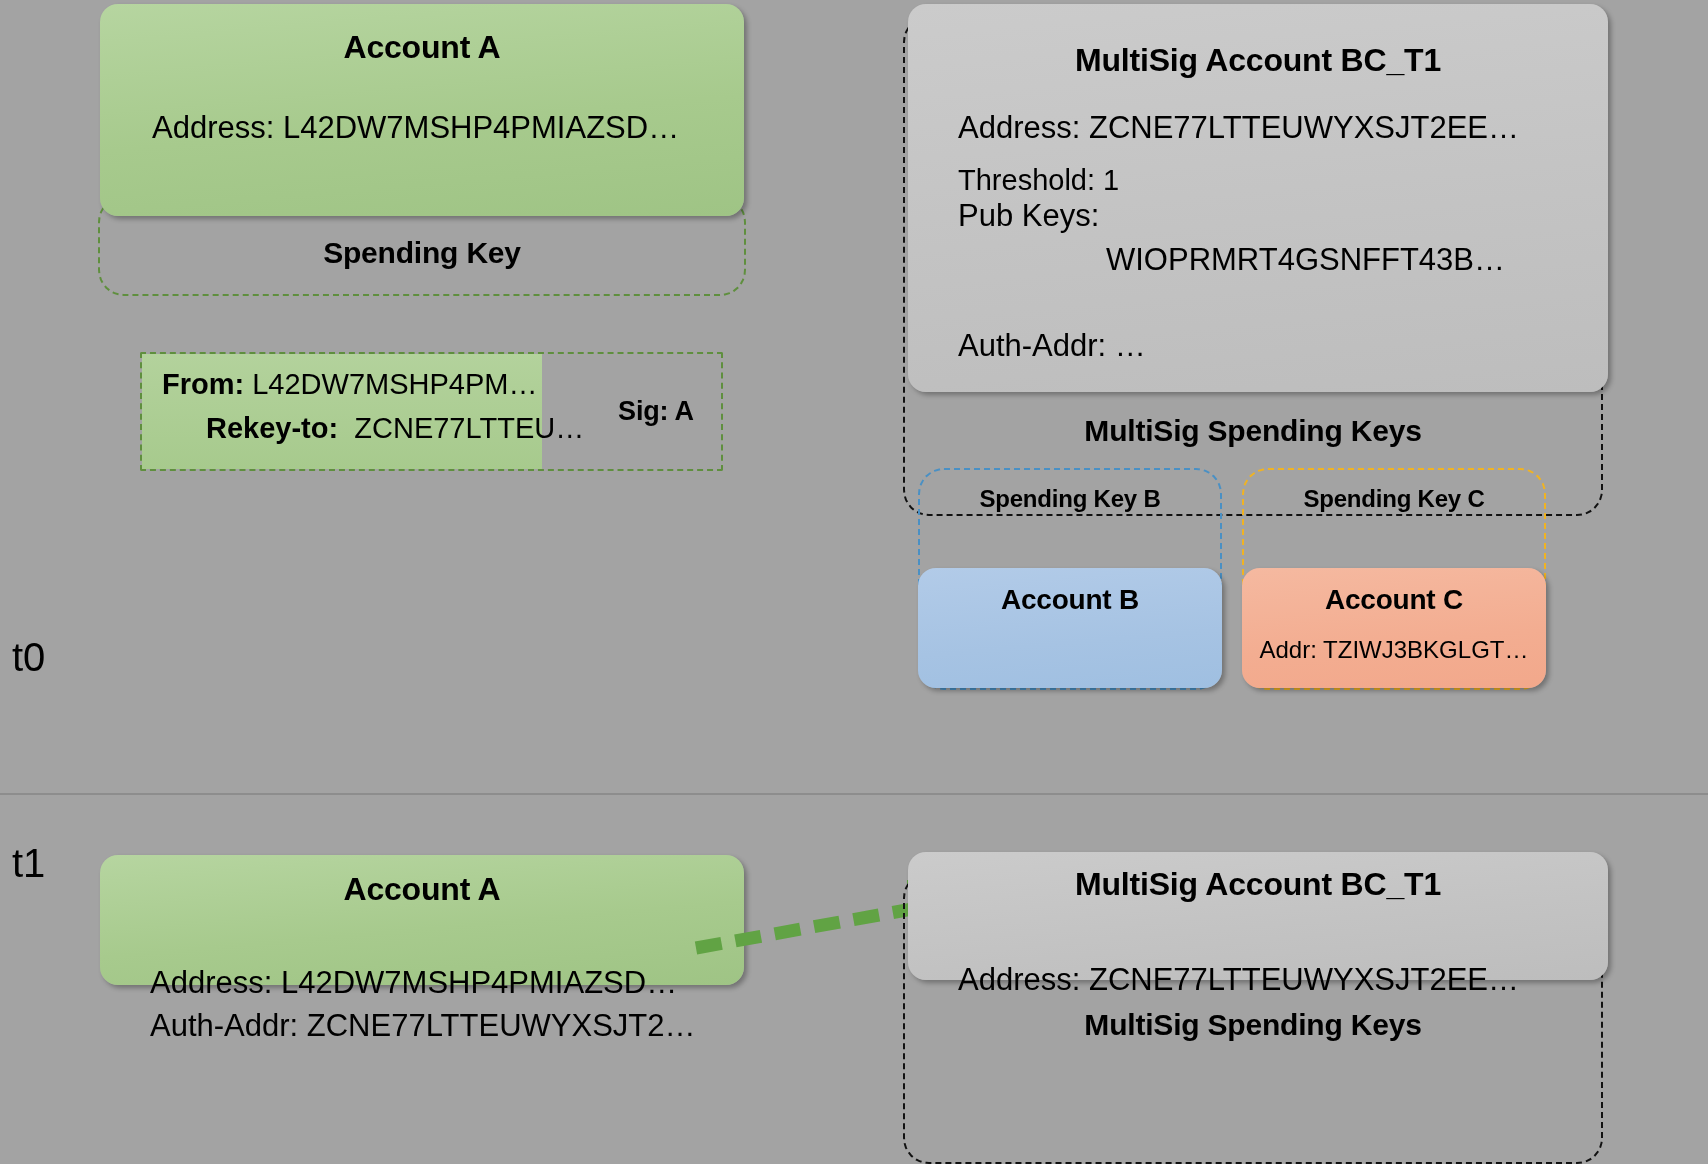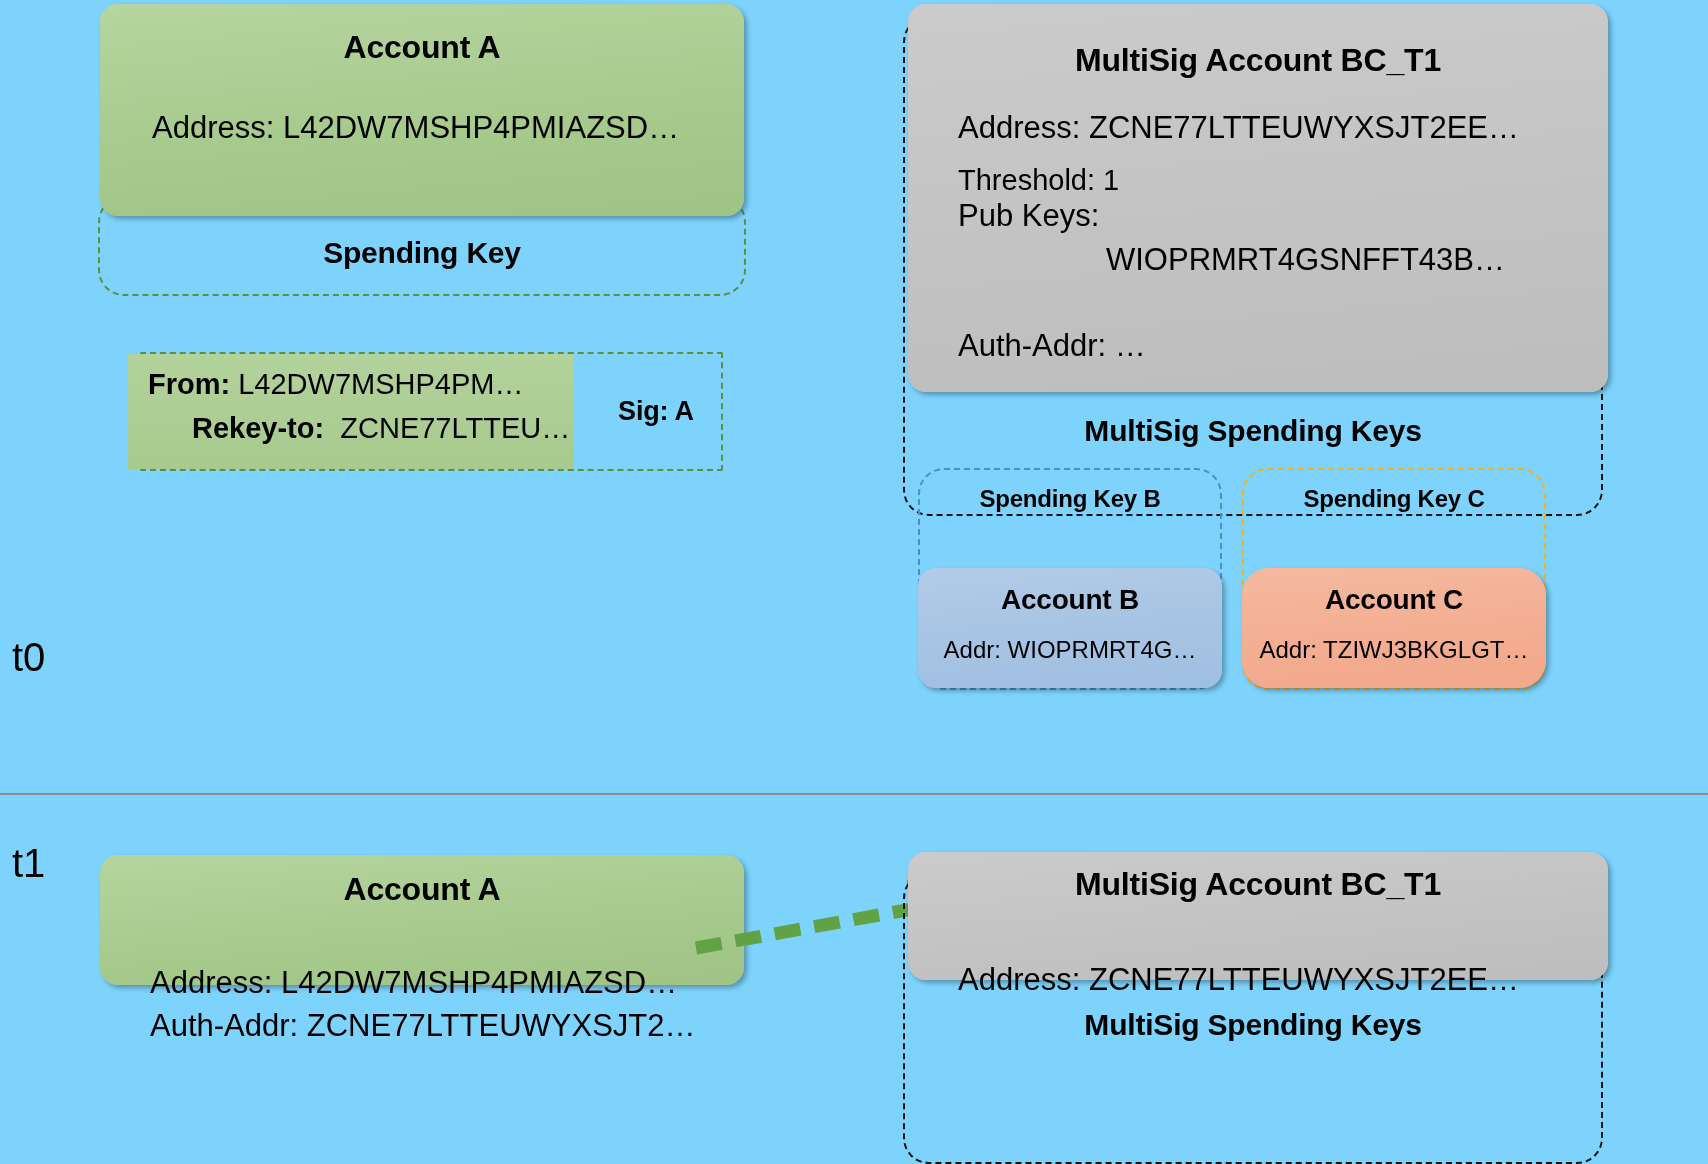--- a/index.html
+++ b/index.html
@@ -8,21 +8,21 @@
     background: #ffffff;
   }
   body {
     font-family: "Liberation Sans", sans-serif;
     color: #000000;
   }
   #canvas {
     position: relative;
     width: 1708px;
     height: 1164px;
-    background: #7dd3fc;
+    background: #a3a3a3;
     overflow: hidden;
   }
   .abs { position: absolute; box-sizing: border-box; }
 
   
   .card {
     border-radius: 18px;
     box-shadow: 3px 3px 5px rgba(0,0,0,0.30);
   }
   .card-green {
@@ -82,21 +82,21 @@
 
   <div class="abs card card-green" style="left:100px; top:4px; width:644px; height:212px;">
     <div class="abs title" style="left:0; top:25px; width:644px; font-size:32px;">Account A</div>
     <div class="abs line" style="left:52px; top:106px; font-size:31px;">Address: L42DW7MSHP4PMIAZSD…</div>
   </div>
 
   <div class="abs title" style="left:98px; top:236px; width:648px; font-size:30px;">Spending Key</div>
 
   <div class="abs tx-frame" style="left:140px; top:352px; width:583px; height:119px;"></div>
 
-  <div class="abs tx-green" style="left:128px; top:354px; width:446px; height:115px;">
+  <div class="abs tx-green" style="left:142px; top:354px; width:400px; height:115px;">
     <div class="abs line" style="left:20px; top:14px; font-size:29px;">
       <span style="font-weight:bold;">From:</span>
       <span>L42DW7MSHP4PM…</span>
     </div>
     <div class="abs line" style="left:20px; top:58px; font-size:29px;margin-left:44px;">
       <span style="font-weight:bold;">Rekey-to:</span>
       <span>&nbsp;</span><span>ZCNE77LTTEU…</span>
     </div>
   </div>
 
@@ -113,27 +113,26 @@
     <div class="abs line" style="left:50px; top:324px; font-size:31px;">Auth-Addr: …</div>
   </div>
 
   <div class="abs title" style="left:903px; top:414px; width:700px; font-size:30px;">MultiSig Spending Keys</div>
 
   <div class="abs dashed dash-blue" style="left:918px; top:468px; width:304px; height:222px;"></div>
   <div class="abs title" style="left:918px; top:485px; width:304px; font-size:24px;">Spending Key B</div>
 
   <div class="abs card card-blue" style="left:918px; top:568px; width:304px; height:120px;">
     <div class="abs title" style="left:0; top:16px; width:304px; font-size:28px;">Account B</div>
-    <div class="abs line" style="left:0; top:68px; width:304px; text-align:center; font-size:24px;">Addr: WIOPRMRT4G…</div>
   </div>
 
   <div class="abs dashed dash-yellow" style="left:1242px; top:468px; width:304px; height:222px;"></div>
   <div class="abs title" style="left:1242px; top:485px; width:304px; font-size:24px;">Spending Key C</div>
 
-  <div class="abs card card-orange" style="left:1242px; top:568px; width:304px; height:120px;border-radius:27px;">
+  <div class="abs card card-orange" style="left:1242px; top:568px; width:304px; height:120px;">
     <div class="abs title" style="left:0; top:16px; width:304px; font-size:28px;">Account C</div>
     <div class="abs line" style="left:0; top:68px; width:304px; text-align:center; font-size:24px;">Addr: TZIWJ3BKGLGT…</div>
   </div>
 
   <div class="abs ttag" style="left:12px; top:637px;">t0</div>
 
   <div class="abs divider" style="left:0; top:793px; width:1708px;"></div>
 
   <div class="abs ttag" style="left:12px; top:843px;">t1</div>
 

